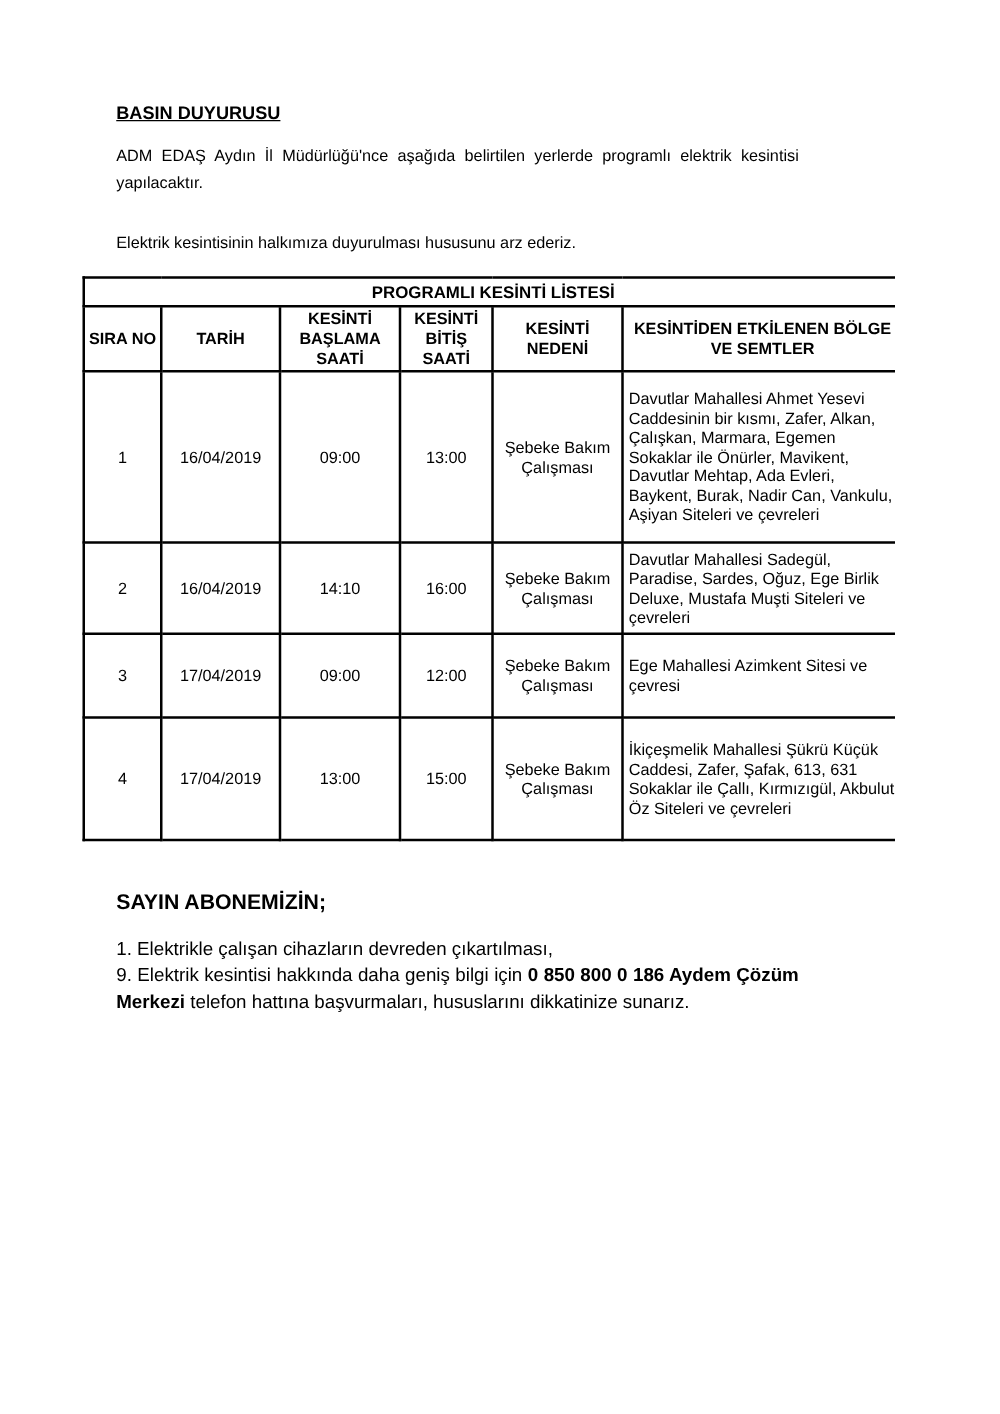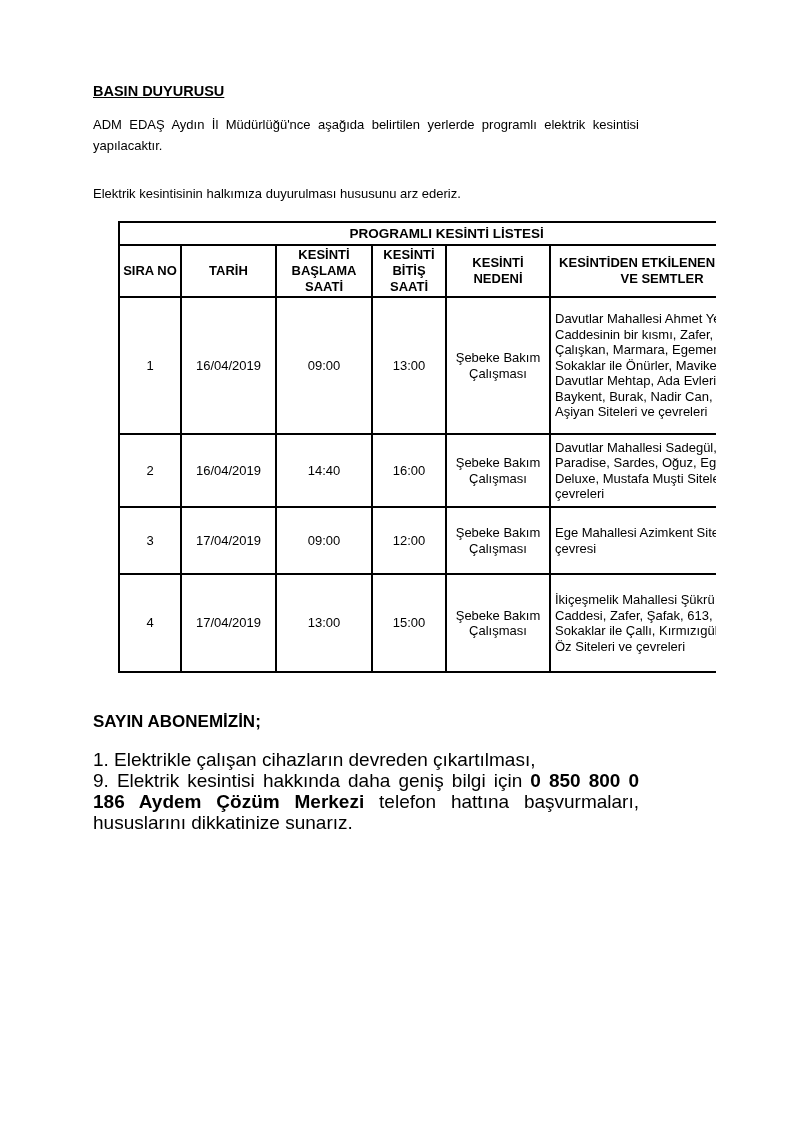--- a/index.html
+++ b/index.html
@@ -31,21 +31,21 @@
     line-height: 21px;
   }
   .justify { text-align: justify; }
   .p1 { margin-top: 12px; }
   .p2 { margin-top: 27px; }
 
   table.outage {
     border-collapse: collapse;
     table-layout: fixed;
     width: 655px;
-    margin: 17px 0 0 118px;
+    margin: 17px 0 0 66px;
     padding-left: 26px;
   }
   table.outage th, table.outage td {
     border: 2px solid #000000;
     box-sizing: border-box;
     font-size: 13px;
     vertical-align: middle;
     padding: 1px 4px;
     overflow: hidden;
   }
@@ -78,21 +78,21 @@
     padding: 2px 6px;
   }
   .notice-heading {
     margin: 38px 77px 0 93px;
     font-size: 17px;
     font-weight: bold;
     line-height: 21px;
   }
   .notice {
     margin: 17px 77px 0 93px;
-    font-size: 19px;
+    font-size: 15px;
     line-height: 21px;
   }
   .notice .item { text-align: justify; }
 </style>
 </head>
 <body>
 
 <div class="page">
 
   <div class="doc-heading">BASIN DUYURUSU</div>
@@ -128,21 +128,21 @@
         <td class="c">1</td>
         <td class="c">16/04/2019</td>
         <td class="c">09:00</td>
         <td class="c">13:00</td>
         <td class="reason">Şebeke Bakım Çalışması</td>
         <td class="areas">Davutlar Mahallesi Ahmet Yesevi Caddesinin bir kısmı, Zafer, Alkan, Çalışkan, Marmara, Egemen Sokaklar ile Önürler, Mavikent, Davutlar Mehtap, Ada Evleri, Baykent, Burak, Nadir Can, Vankulu, Aşiyan Siteleri ve çevreleri</td>
       </tr>
       <tr style="height:73px">
         <td class="c">2</td>
         <td class="c">16/04/2019</td>
-        <td class="c">14:40</td>
+        <td class="c">14:10</td>
         <td class="c">16:00</td>
         <td class="reason">Şebeke Bakım Çalışması</td>
         <td class="areas">Davutlar Mahallesi Sadegül, Paradise, Sardes, Oğuz, Ege Birlik Deluxe, Mustafa Muşti Siteleri ve çevreleri</td>
       </tr>
       <tr style="height:67px">
         <td class="c">3</td>
         <td class="c">17/04/2019</td>
         <td class="c">09:00</td>
         <td class="c">12:00</td>
         <td class="reason">Şebeke Bakım Çalışması</td>

